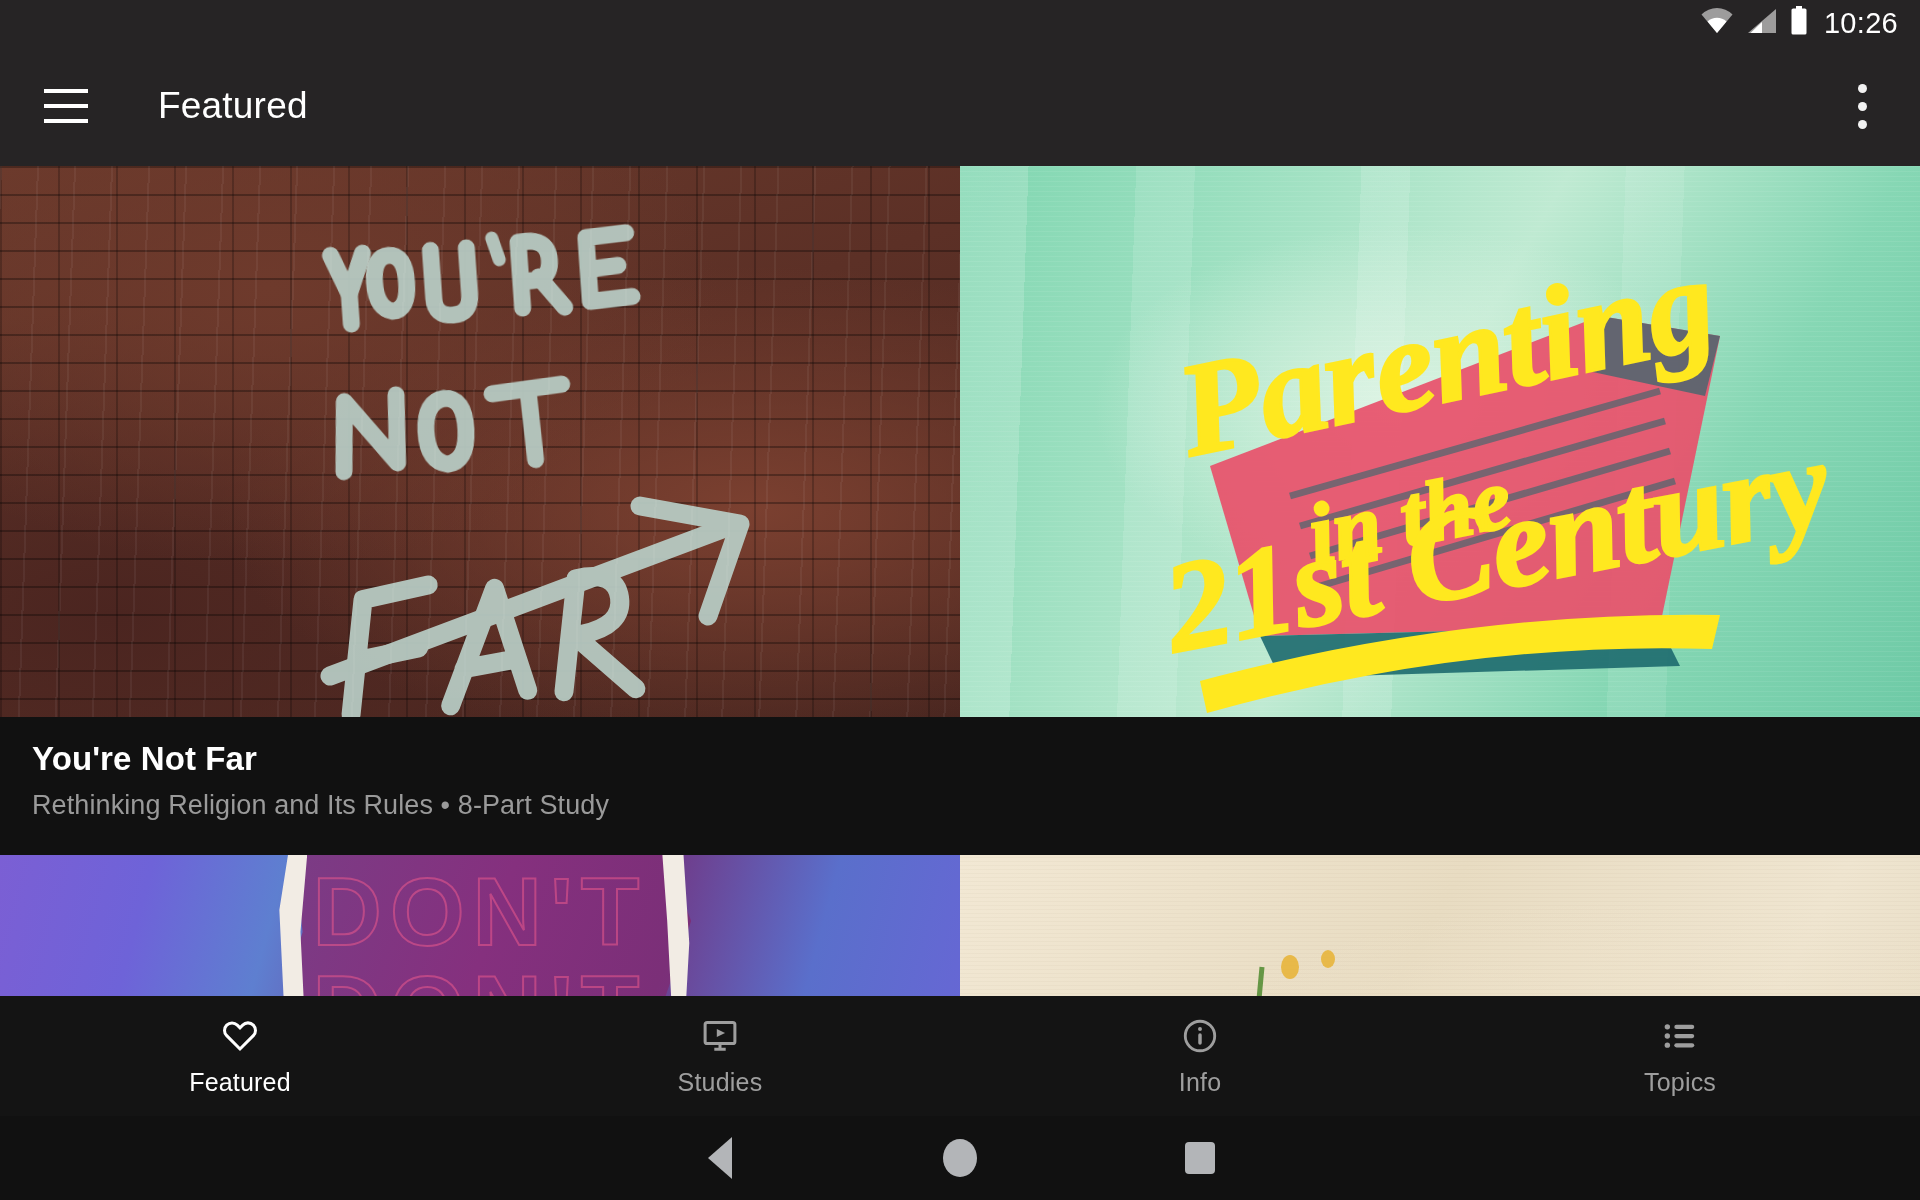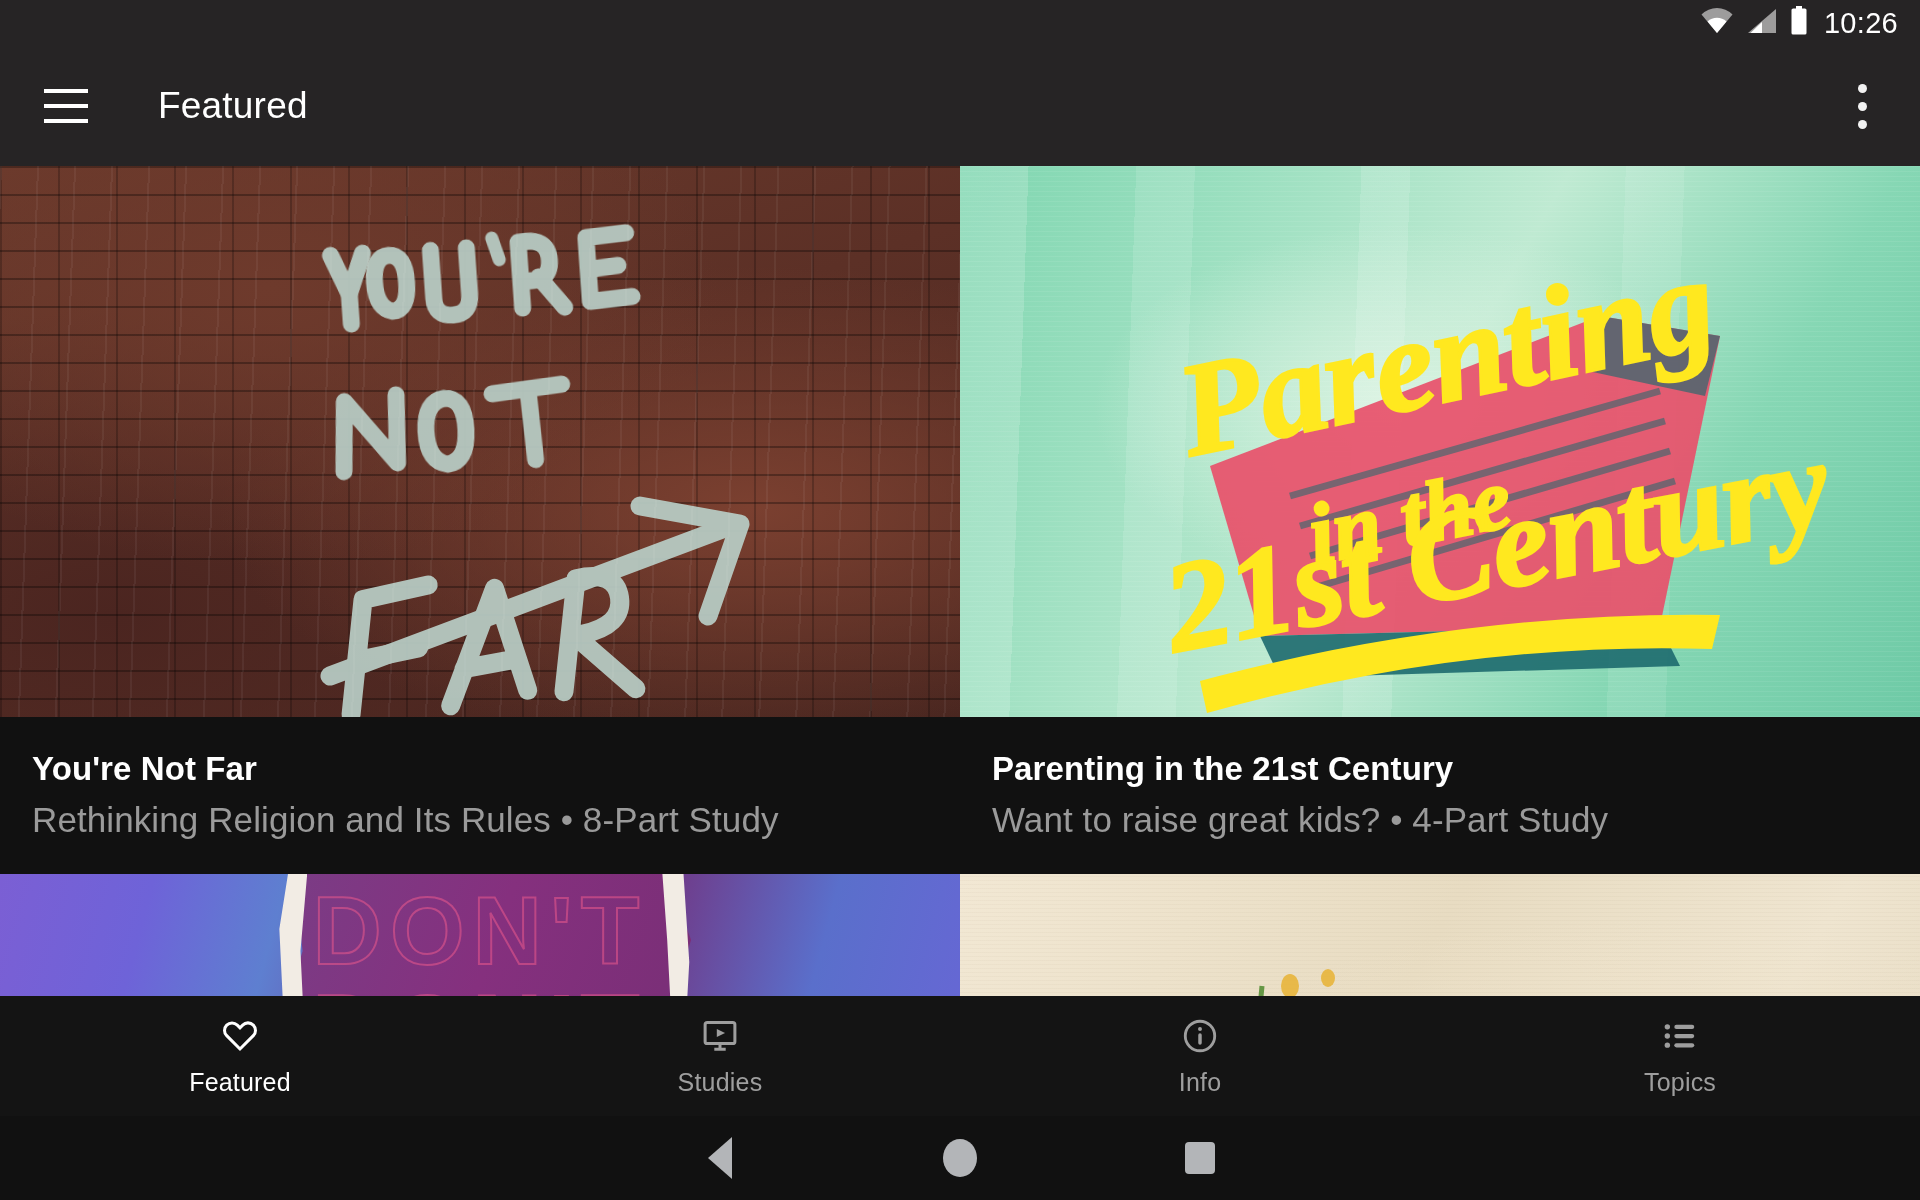--- a/index.html
+++ b/index.html
@@ -46,27 +46,27 @@
   .overflow-menu i { display:block; width:9px; height:9px; border-radius:50%; background:#f2f2f2; }
 
   
   .content {
     position:absolute; top:166px; left:0; right:0; bottom:204px;
     background:#111111; overflow:hidden;
   }
   .card-row { display:flex; width:100%; }
   .card { width:50%; position:relative; }
   .card-img { width:100%; height:551px; position:relative; overflow:hidden; }
-  .card-meta { padding:34px 32px 34px 32px; background:#111111; }
+  .card-meta { padding:24px 32px 34px 32px; background:#111111; }
   .card-title {
     color:#ffffff; font-size:33px; font-weight:700; letter-spacing:0.1px;
     line-height:1.12; white-space:nowrap;
   }
   .card-sub {
-    color:#9a9a9a; font-size:35px; font-weight:400; margin-top:12px;
+    color:#9a9a9a; font-size:27px; font-weight:400; margin-top:12px;
     letter-spacing:0.1px; white-space:nowrap;
   }
 
   
   .art-brick {
     background:
       repeating-linear-gradient(180deg,
         rgba(0,0,0,0.30) 0px, rgba(0,0,0,0.30) 2px,
         rgba(0,0,0,0.0) 2px, rgba(0,0,0,0.0) 28px),
       repeating-linear-gradient(90deg,
@@ -291,24 +291,20 @@
               </g>
 
               <g fill="#ffe81f" stroke="#ffe81f" stroke-width="3" font-family="'Liberation Serif', serif" font-style="italic" font-weight="700">
                 <text x="230" y="290" font-size="132" transform="rotate(-12 230 290)">Parenting</text>
                 <text x="355" y="398" font-size="86" transform="rotate(-11 355 398)">in the</text>
                 <text x="215" y="486" font-size="128" transform="rotate(-11 215 486)">21st Century</text>
               </g>
               <path d="M240 515 q260 -70 520 -66 l-8 34 q-250 -8 -505 64 Z" fill="#ffe81f"></path>
             </svg>
           </div>
-        </div>
-        <div class="card-meta">
-          <div class="card-title">Parenting in the 21st Century</div>
-          <div class="card-sub">Want to raise great kids?  • 4-Part Study</div>
         </div>
       </div>
 
     </div>
 
     <div class="card-row">
 
       <div class="card">
         <div class="card-img art-purple">
           <div class="torn"></div>

